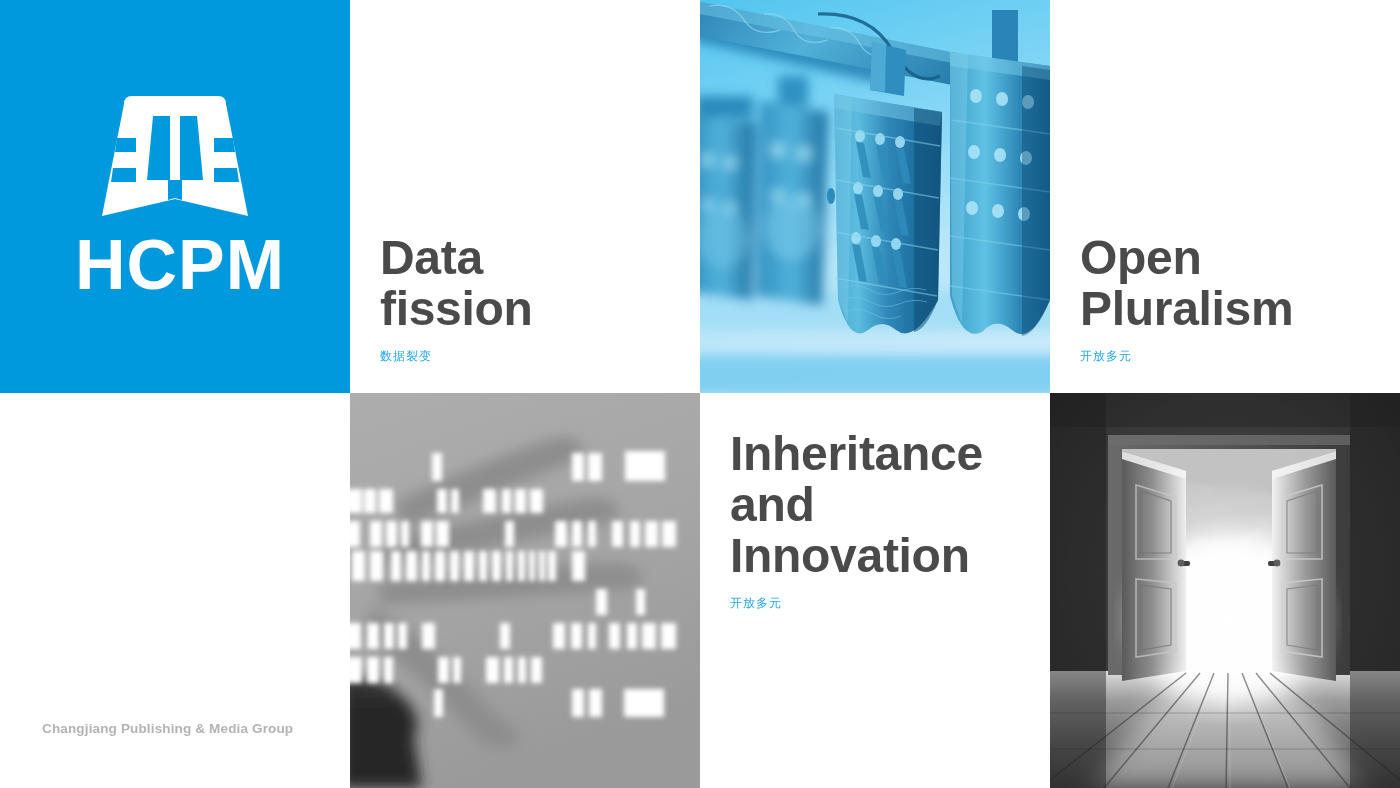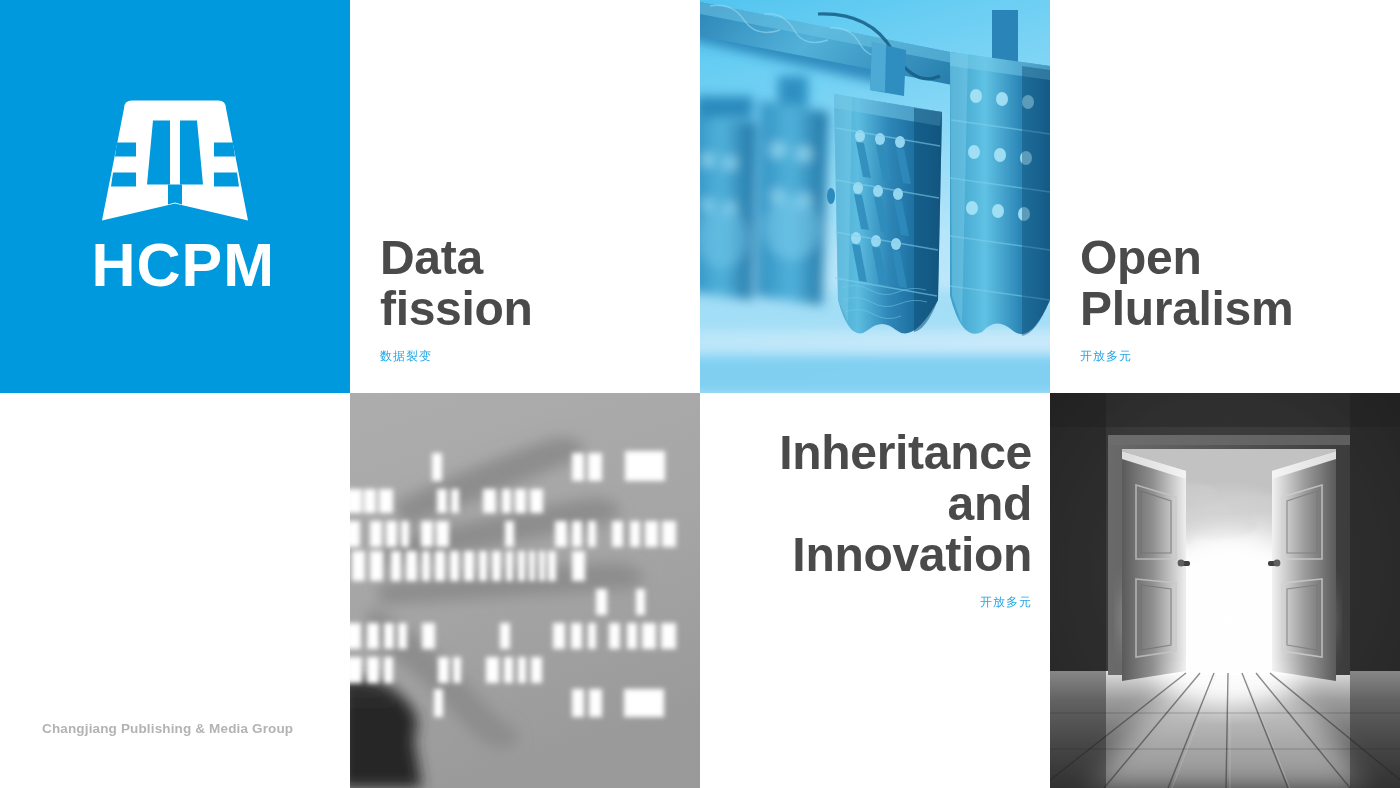--- a/index.html
+++ b/index.html
@@ -31,33 +31,33 @@
 
   
   .brand-panel{ background:#0099DD; }
   .logo-wrap{
     position:absolute; left:50%; top:50%;
     transform:translate(-50%,-50%);
     width:200px; text-align:center;
   }
   .logo-mark{ width:150px; height:132px; display:block; margin:0 auto 4px; }
   .logo-word{
-    color:#ffffff; font-weight:700; font-size:61px;
+    color:#ffffff; font-weight:700; font-size:70px;
     letter-spacing:1px; line-height:1; font-family:"Liberation Sans",sans-serif;text-align:right;
   }
 
   
   .text-cell{ background:#ffffff; }
   .text-inner{
     position:absolute; left:30px; right:18px;
-    bottom:0; padding-bottom:0;margin-top:23px;
+    bottom:0; padding-bottom:0;
   }
   .c-data .text-inner   { bottom:30px; }
   .c-open .text-inner   { bottom:30px; }
-  .c-inherit .text-inner{ top:12px; bottom:auto;text-align:right; }
+  .c-inherit .text-inner{ top:36px; bottom:auto; }
 
   .headline{
     color:#4a4a4a;
     font-weight:700;
     font-size:48px;
     line-height:1.06;
     letter-spacing:-0.3px;
     white-space:pre-line;
   }
   .subline{

